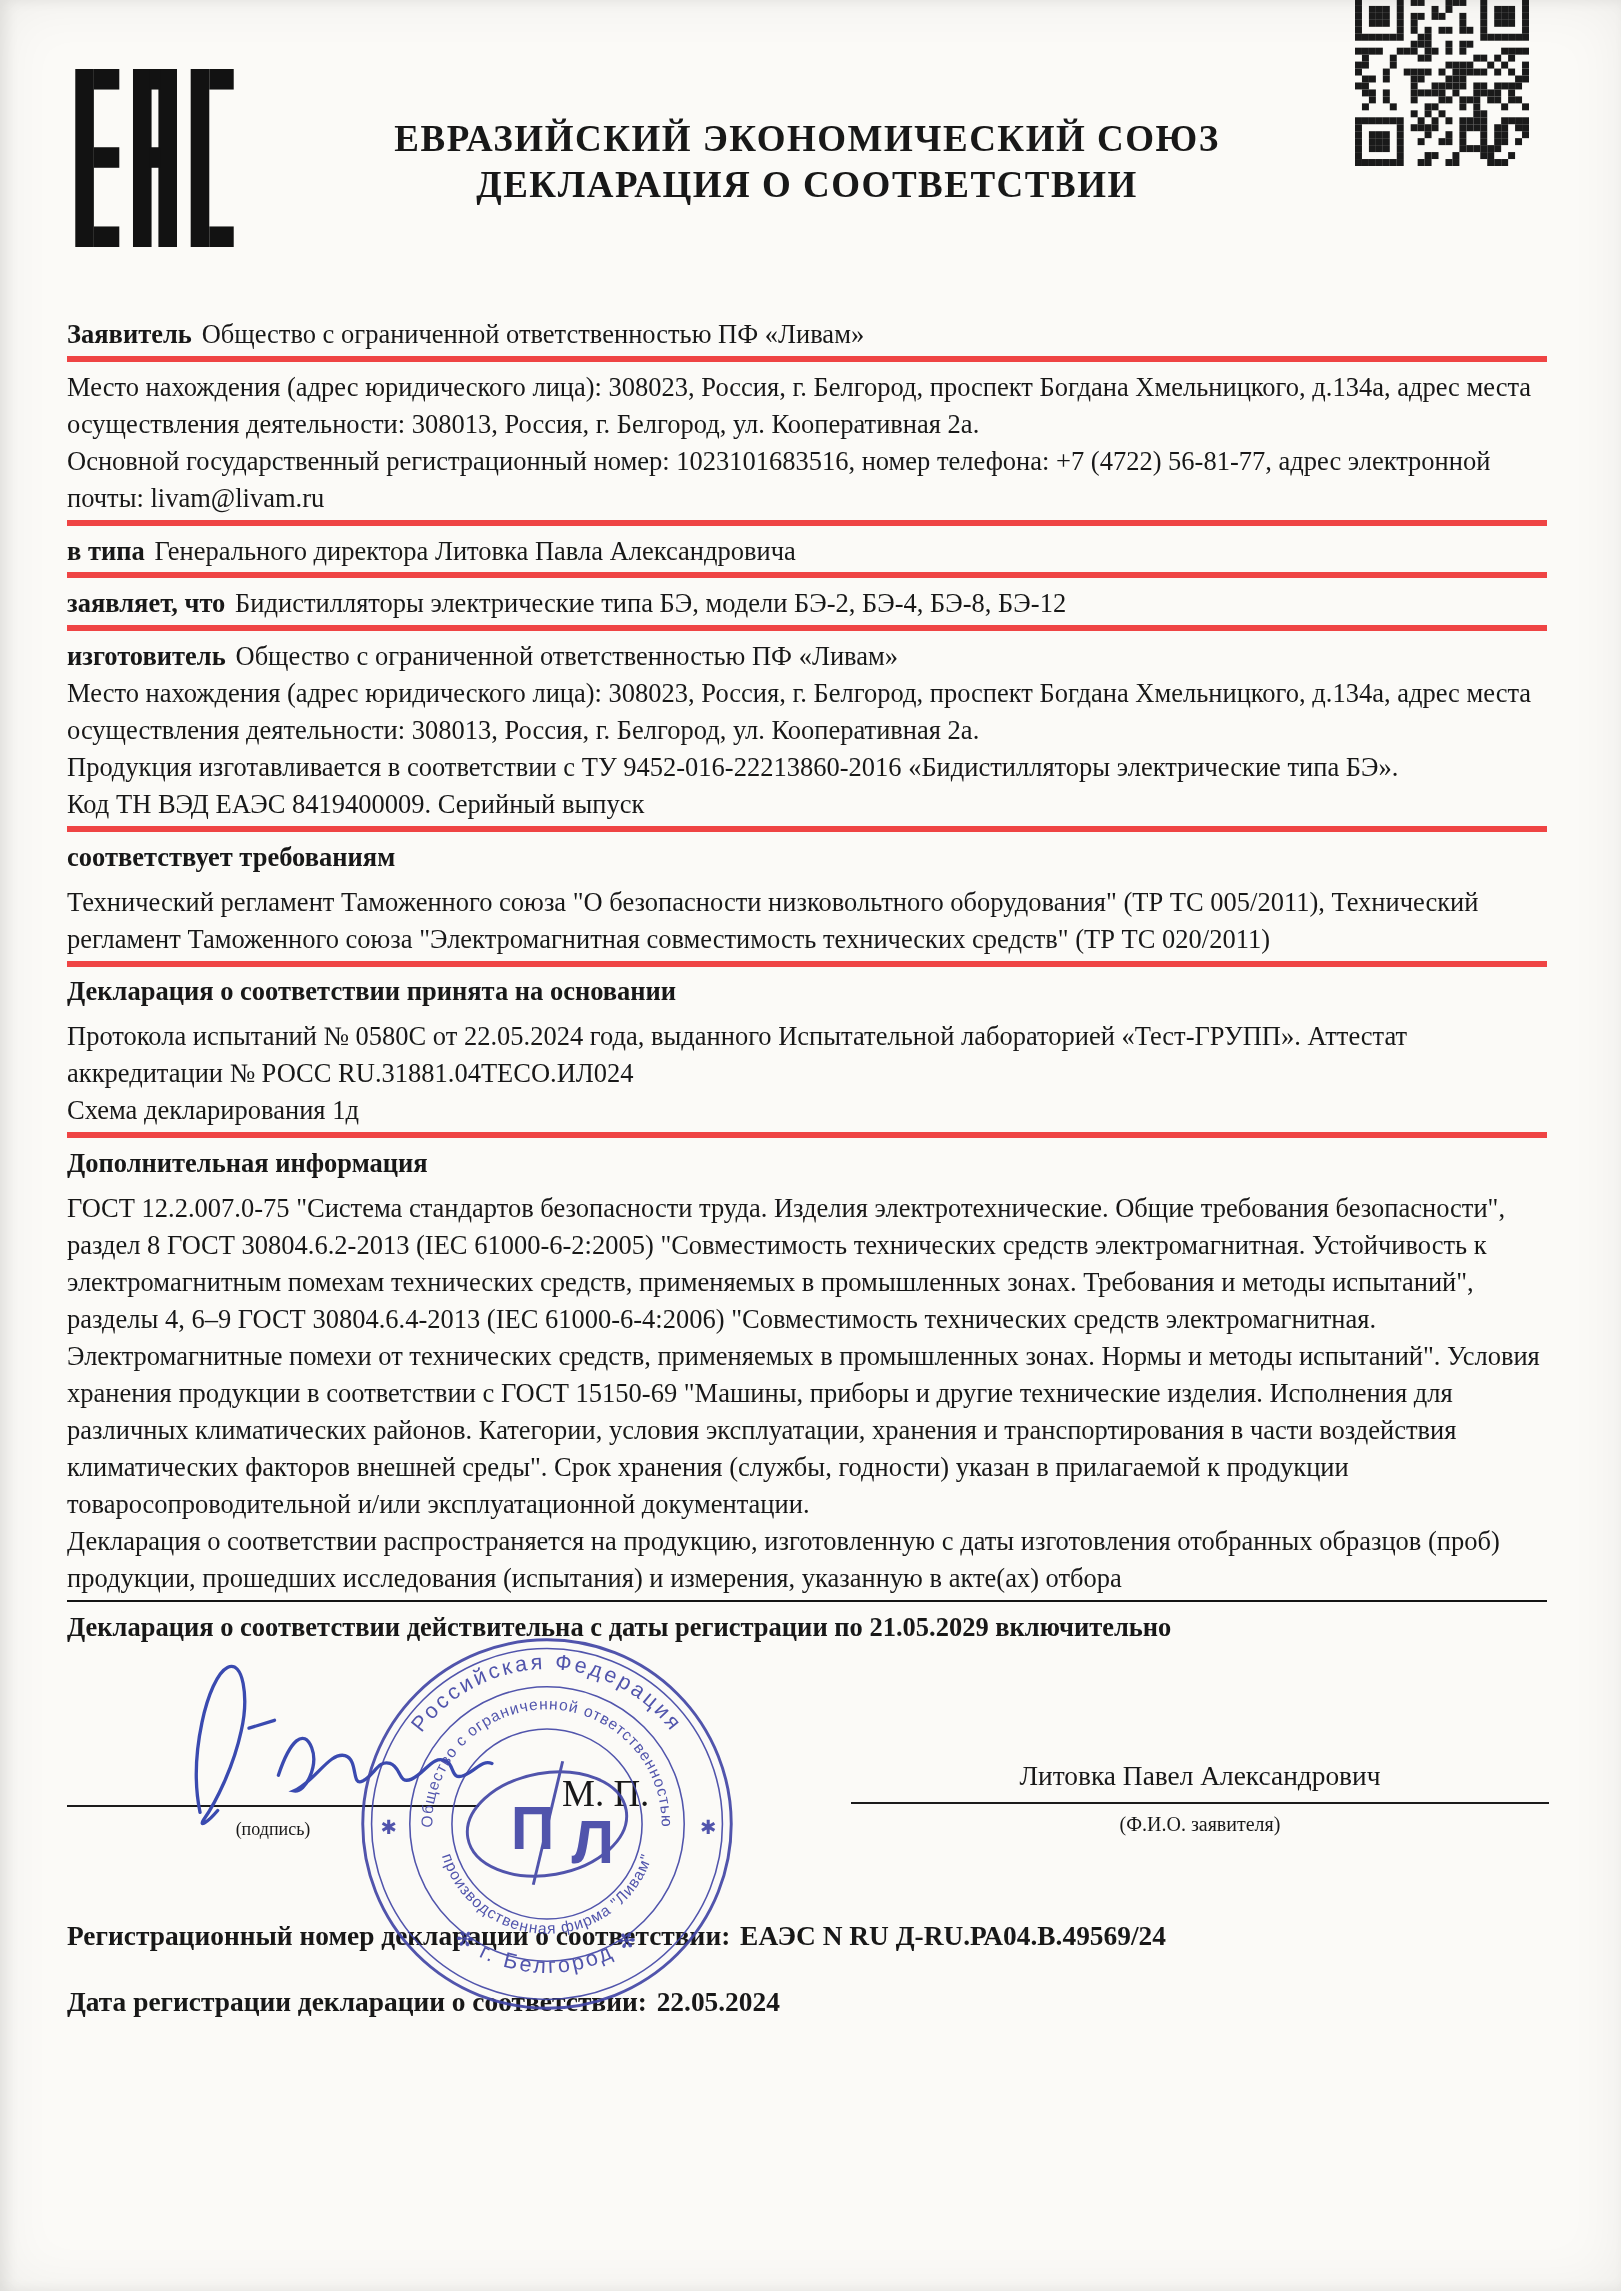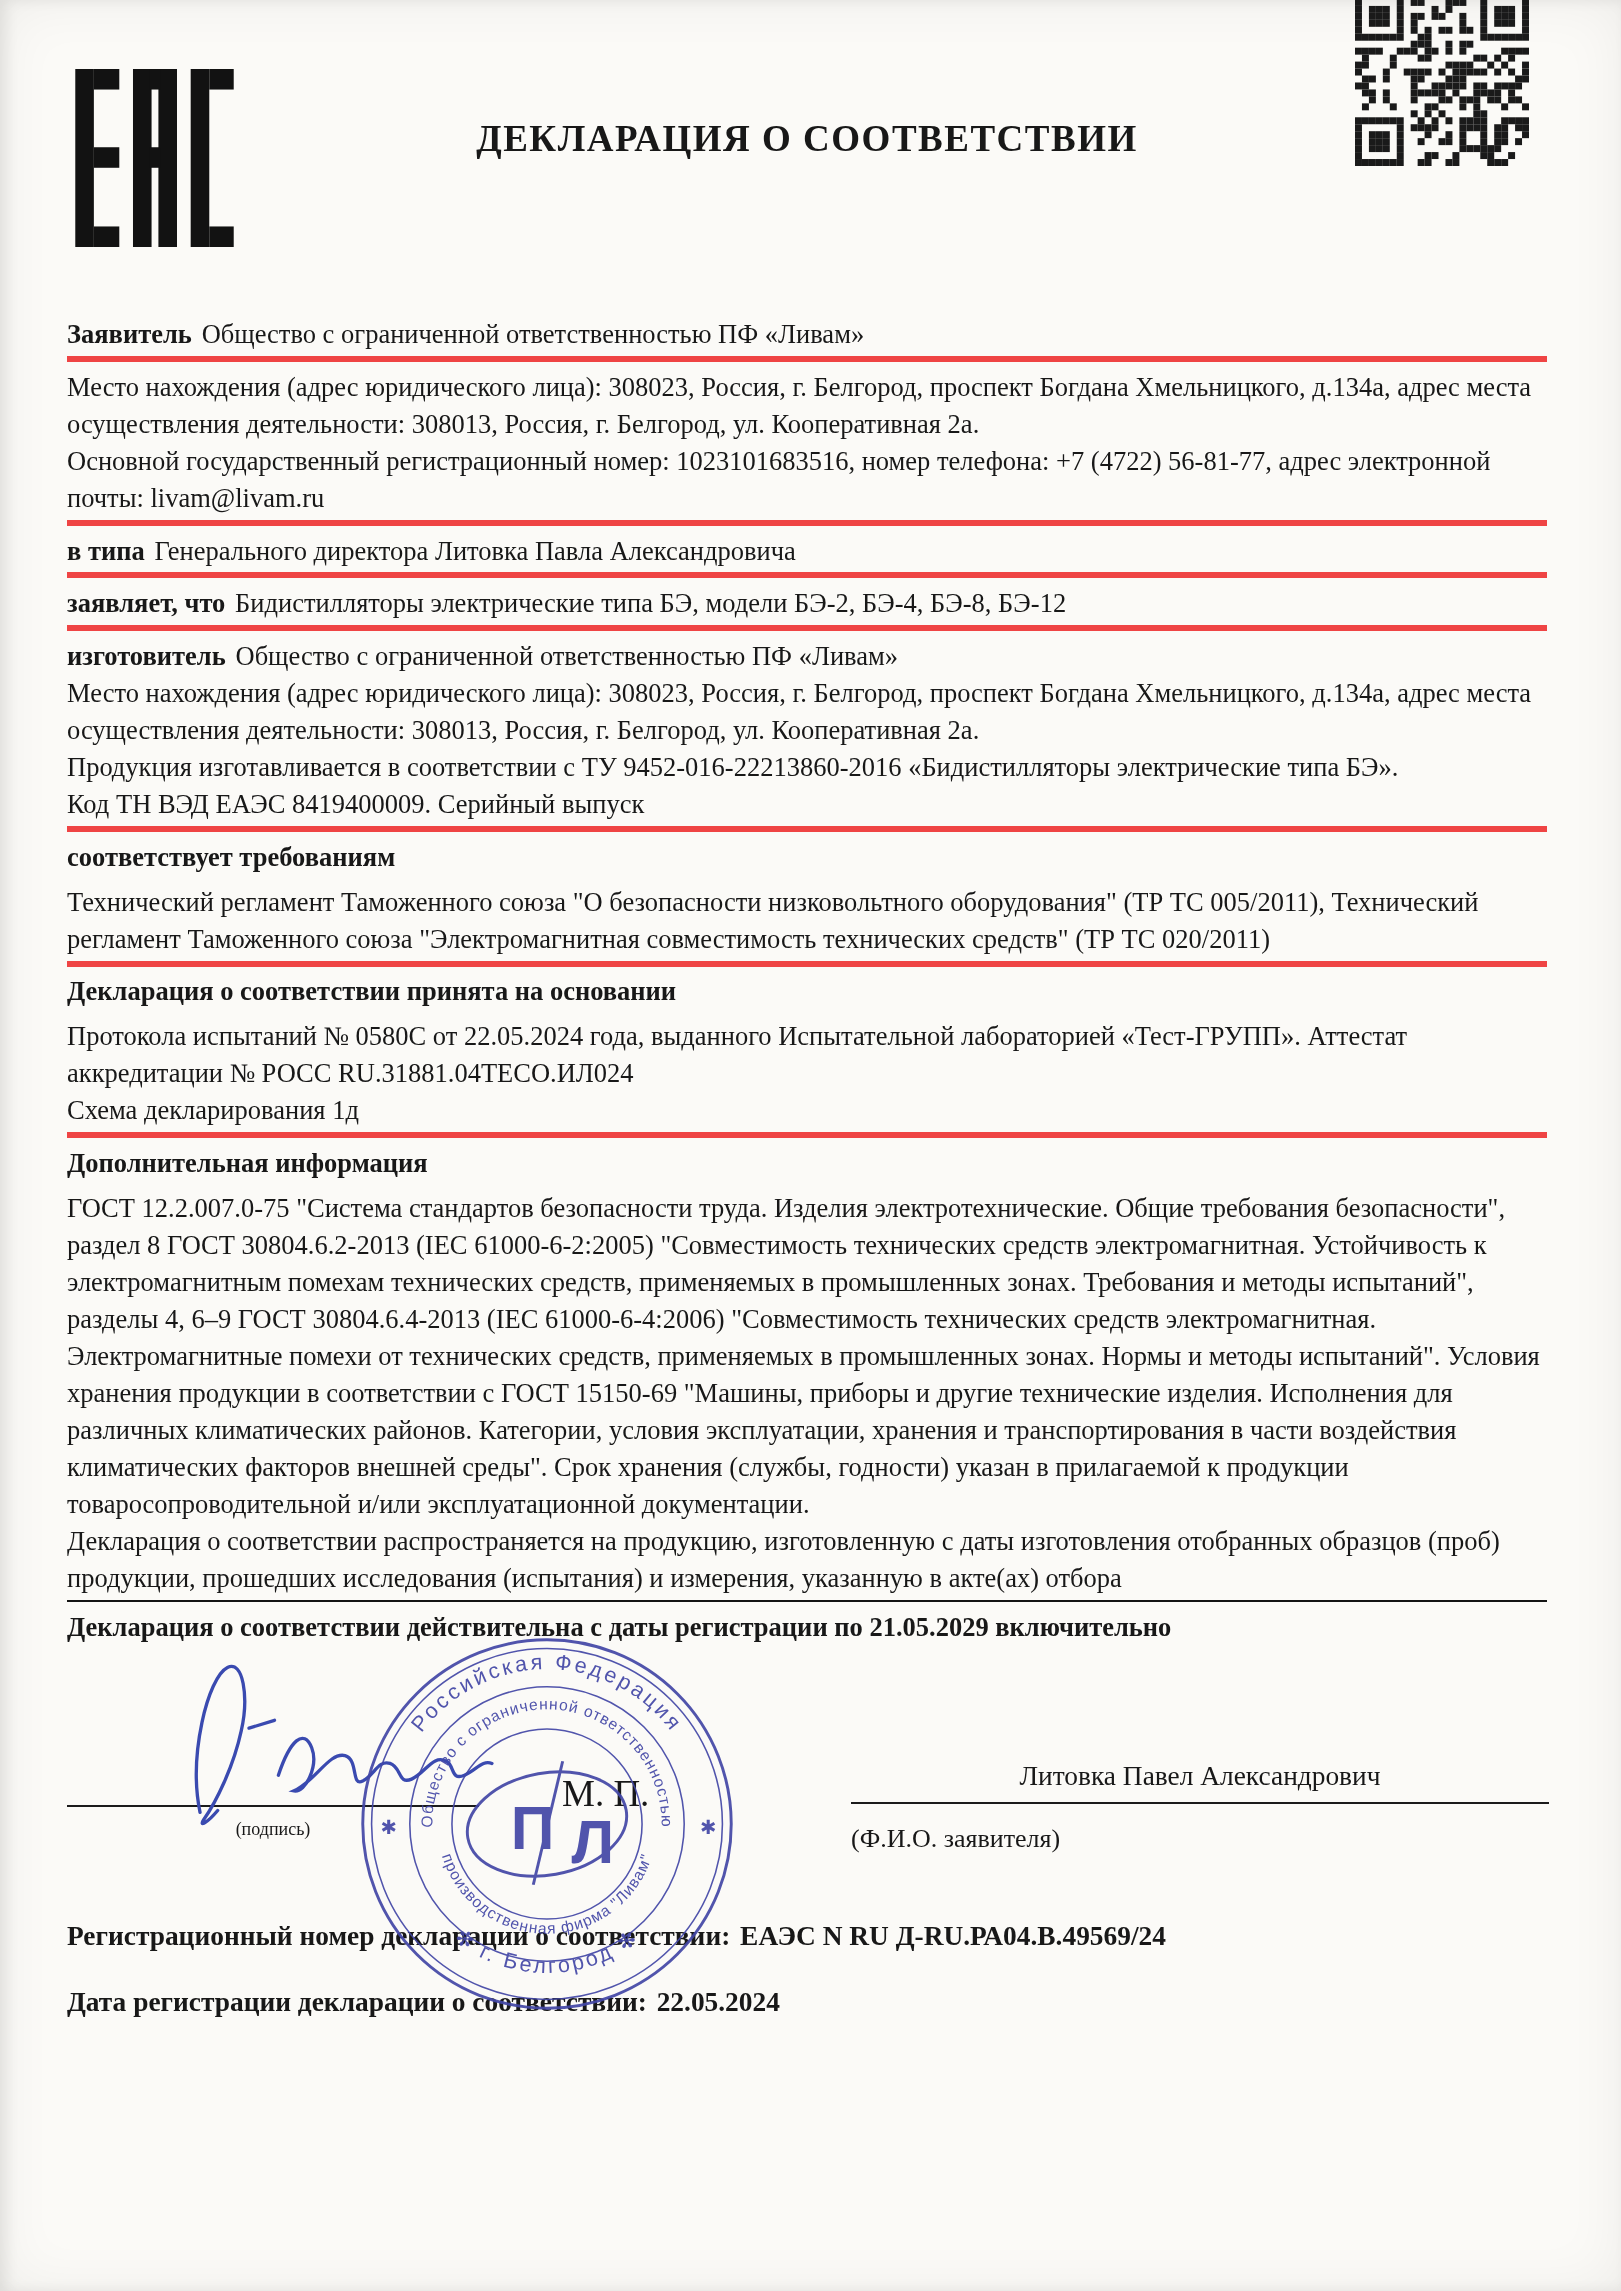--- a/index.html
+++ b/index.html
@@ -33,21 +33,21 @@
   .validity{font-weight:bold;margin-top:2px;}
   .sigzone{position:relative;height:247px;margin-top:3.9px;}
   .sig-svg{position:absolute;left:39px;top:-11.8px;z-index:3;}
   .sig-line{position:absolute;left:0;top:155px;width:412px;border-top:2px solid #1b1b1b;}
   .sig-caption{position:absolute;left:0;top:161px;width:412px;text-align:center;font-size:18px;}
   .mp{position:absolute;left:495px;top:125px;font-size:37px;}
   .stamp{position:absolute;left:284px;top:-21.6px;z-index:4;opacity:.92;}
   .name-wrap{position:absolute;left:784px;top:108px;width:698px;}
   .name{width:100%;text-align:center;font-size:27.4px;}
   .name-line{border-top:2px solid #1b1b1b;margin-top:7.8px;}
-  .name-caption{width:100%;font-size:26px;margin-top:16px;}
+  .name-caption{width:100%;text-align:center;font-size:20px;margin-top:2px;}
   .footline{position:relative;z-index:2;font-weight:bold;font-size:27.4px;margin-top:21.6px;}
   .footline + .footline{margin-top:29px;}
   .footline .val{margin-left:9.8px;}
 </style>
 </head>
 <body>
 
 <div class="page">
   <div class="content">
 
@@ -362,20 +362,21 @@
             <rect x="63" y="168" width="7" height="7"></rect>
             <rect x="70" y="168" width="7" height="7"></rect>
             <rect x="91" y="168" width="7" height="7"></rect>
             <rect x="98" y="168" width="7" height="7"></rect>
             <rect x="133" y="168" width="7" height="7"></rect>
             <rect x="140" y="168" width="7" height="7"></rect>
             <rect x="147" y="168" width="7" height="7"></rect>
           </g>
         </svg>
       <div class="titles">
+        <div class="title1">ЕВРАЗИЙСКИЙ ЭКОНОМИЧЕСКИЙ СОЮЗ</div>
         <div class="title2">ДЕКЛАРАЦИЯ О СООТВЕТСТВИИ</div>
       </div>
     </div>
 
     <div class="row rule">
       <span class="lbl">Заявитель</span><span>Общество с ограниченной ответственностью ПФ «Ливам»</span>
     </div>
 
     <div class="row rule ml">Место нахождения (адрес юридического лица): 308023, Россия, г. Белгород, проспект Богдана Хмельницкого, д.134а, адрес места осуществления деятельности: 308013, Россия, г. Белгород, ул. Кооперативная 2а.
 Основной государственный регистрационный номер: 1023101683516, номер телефона: +7 (4722) 56-81-77, адрес электронной почты: livam@livam.ru</div>

